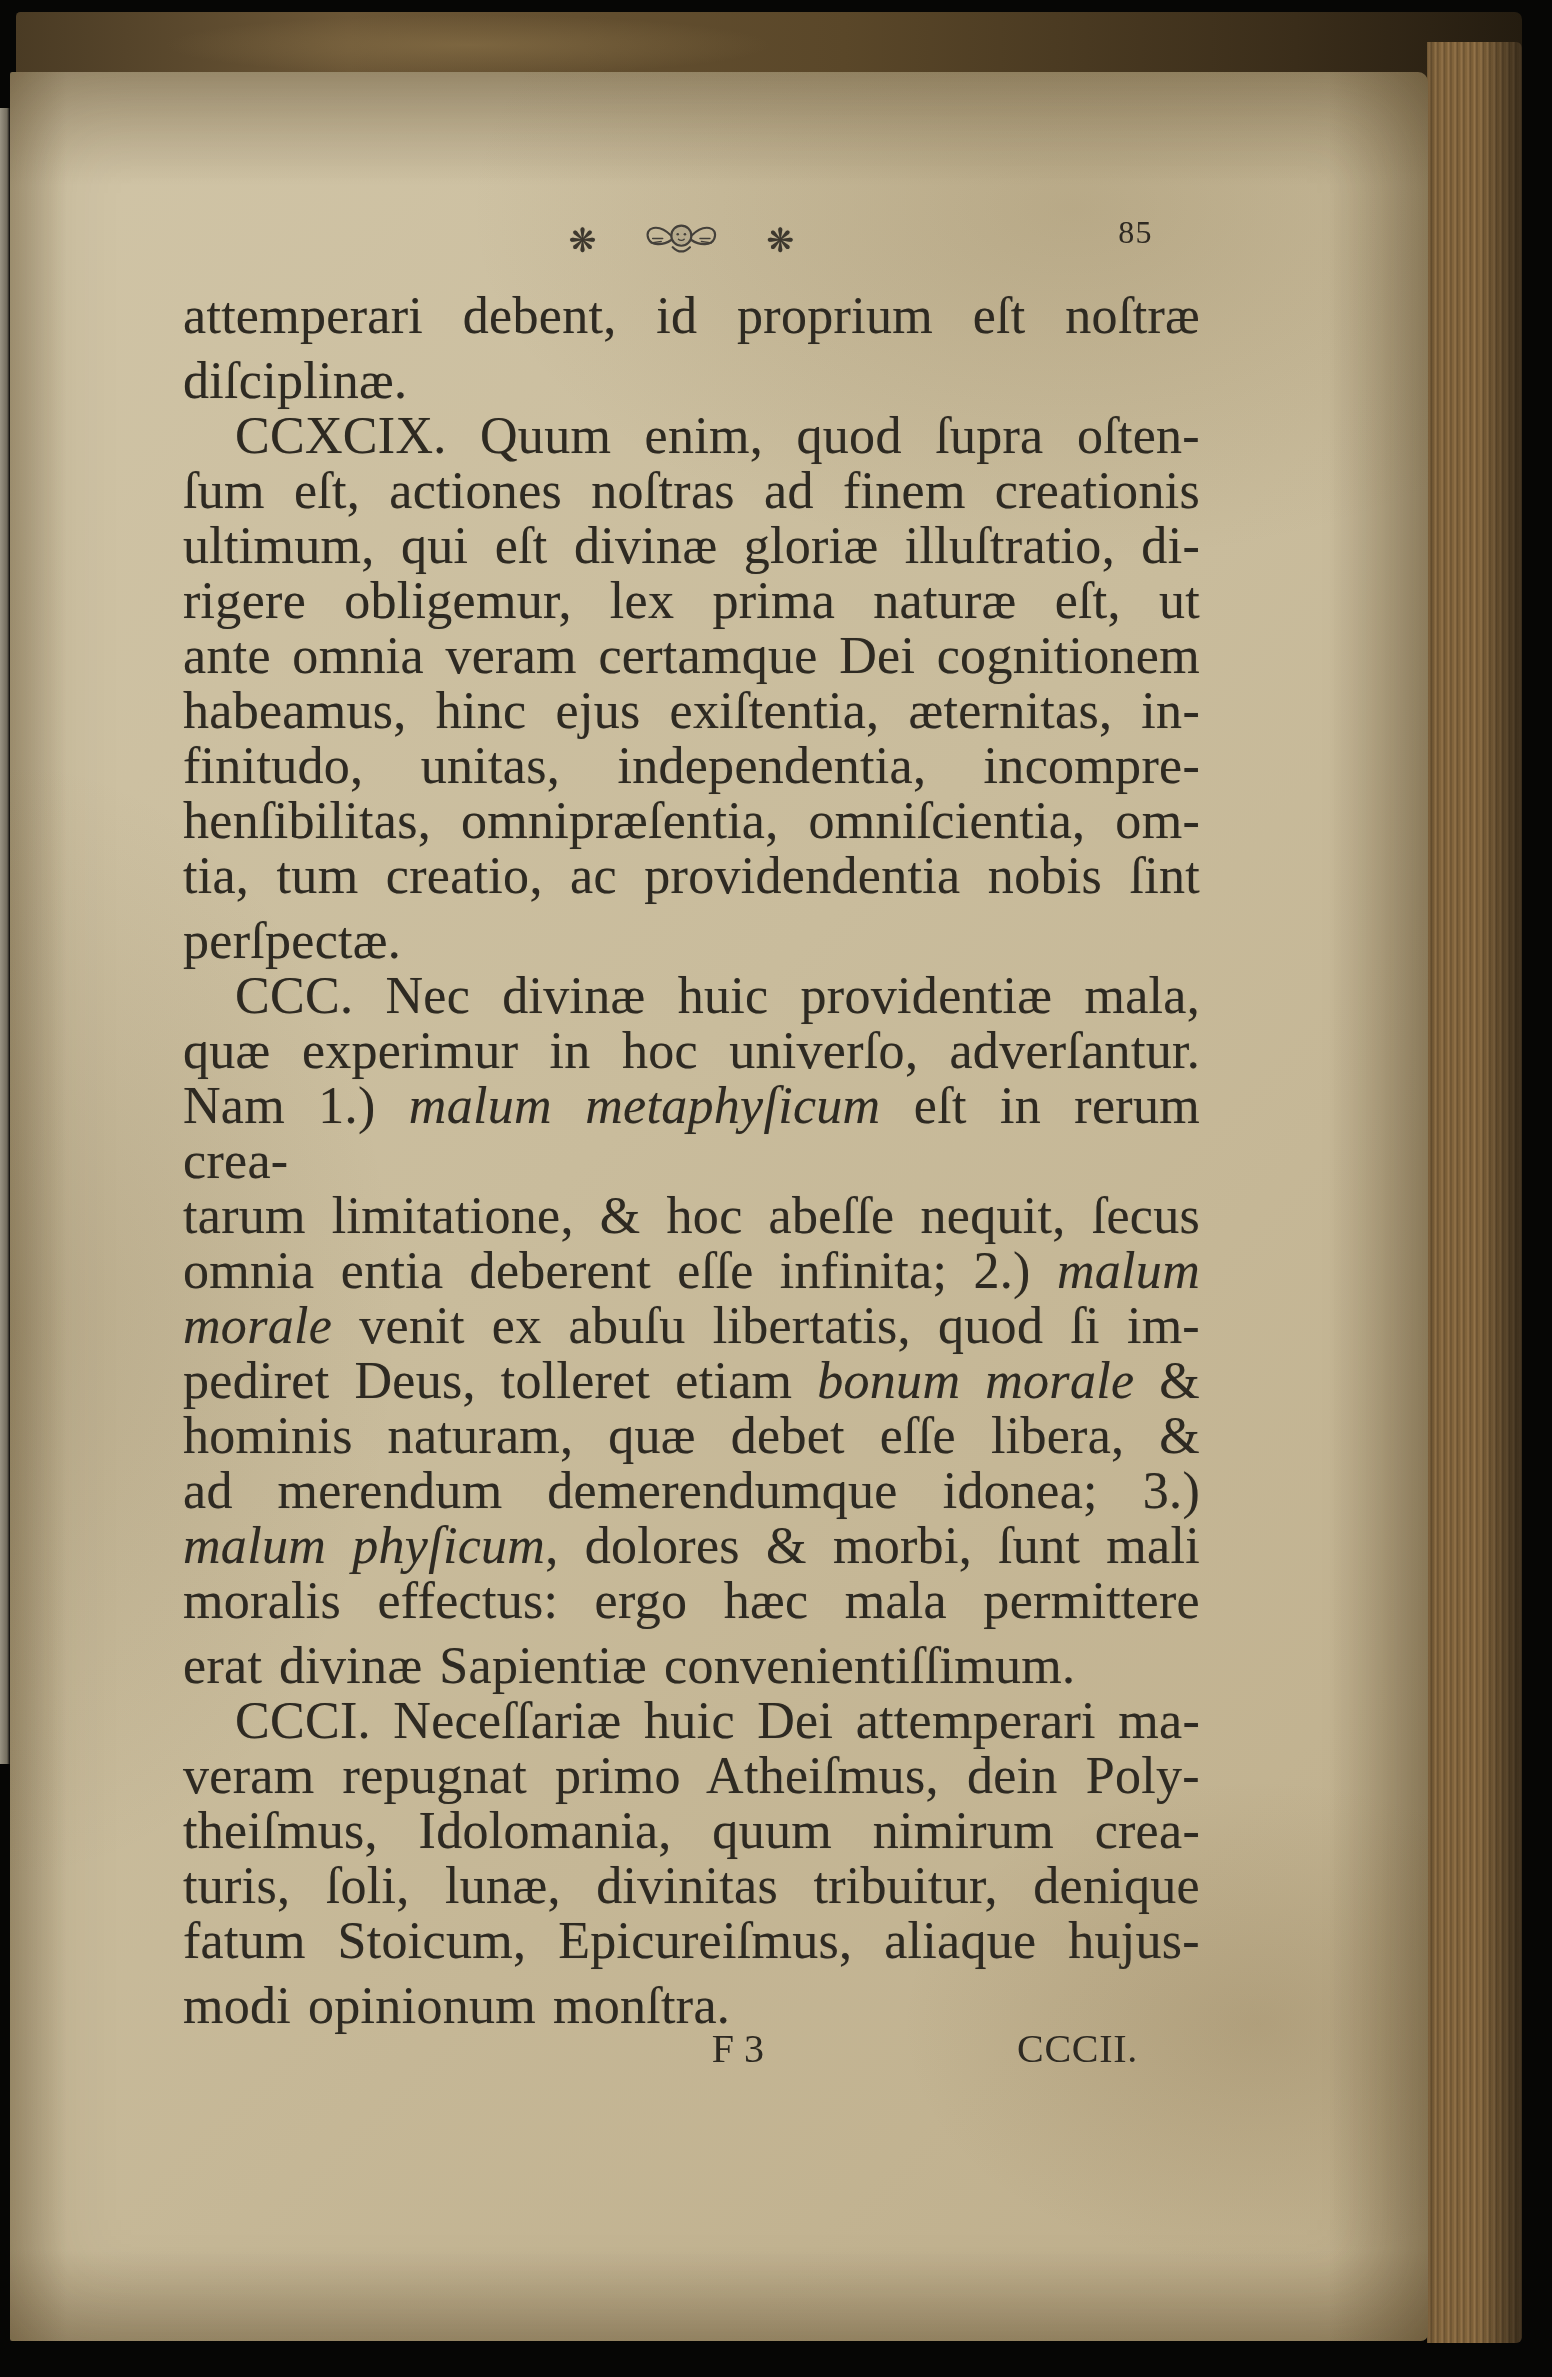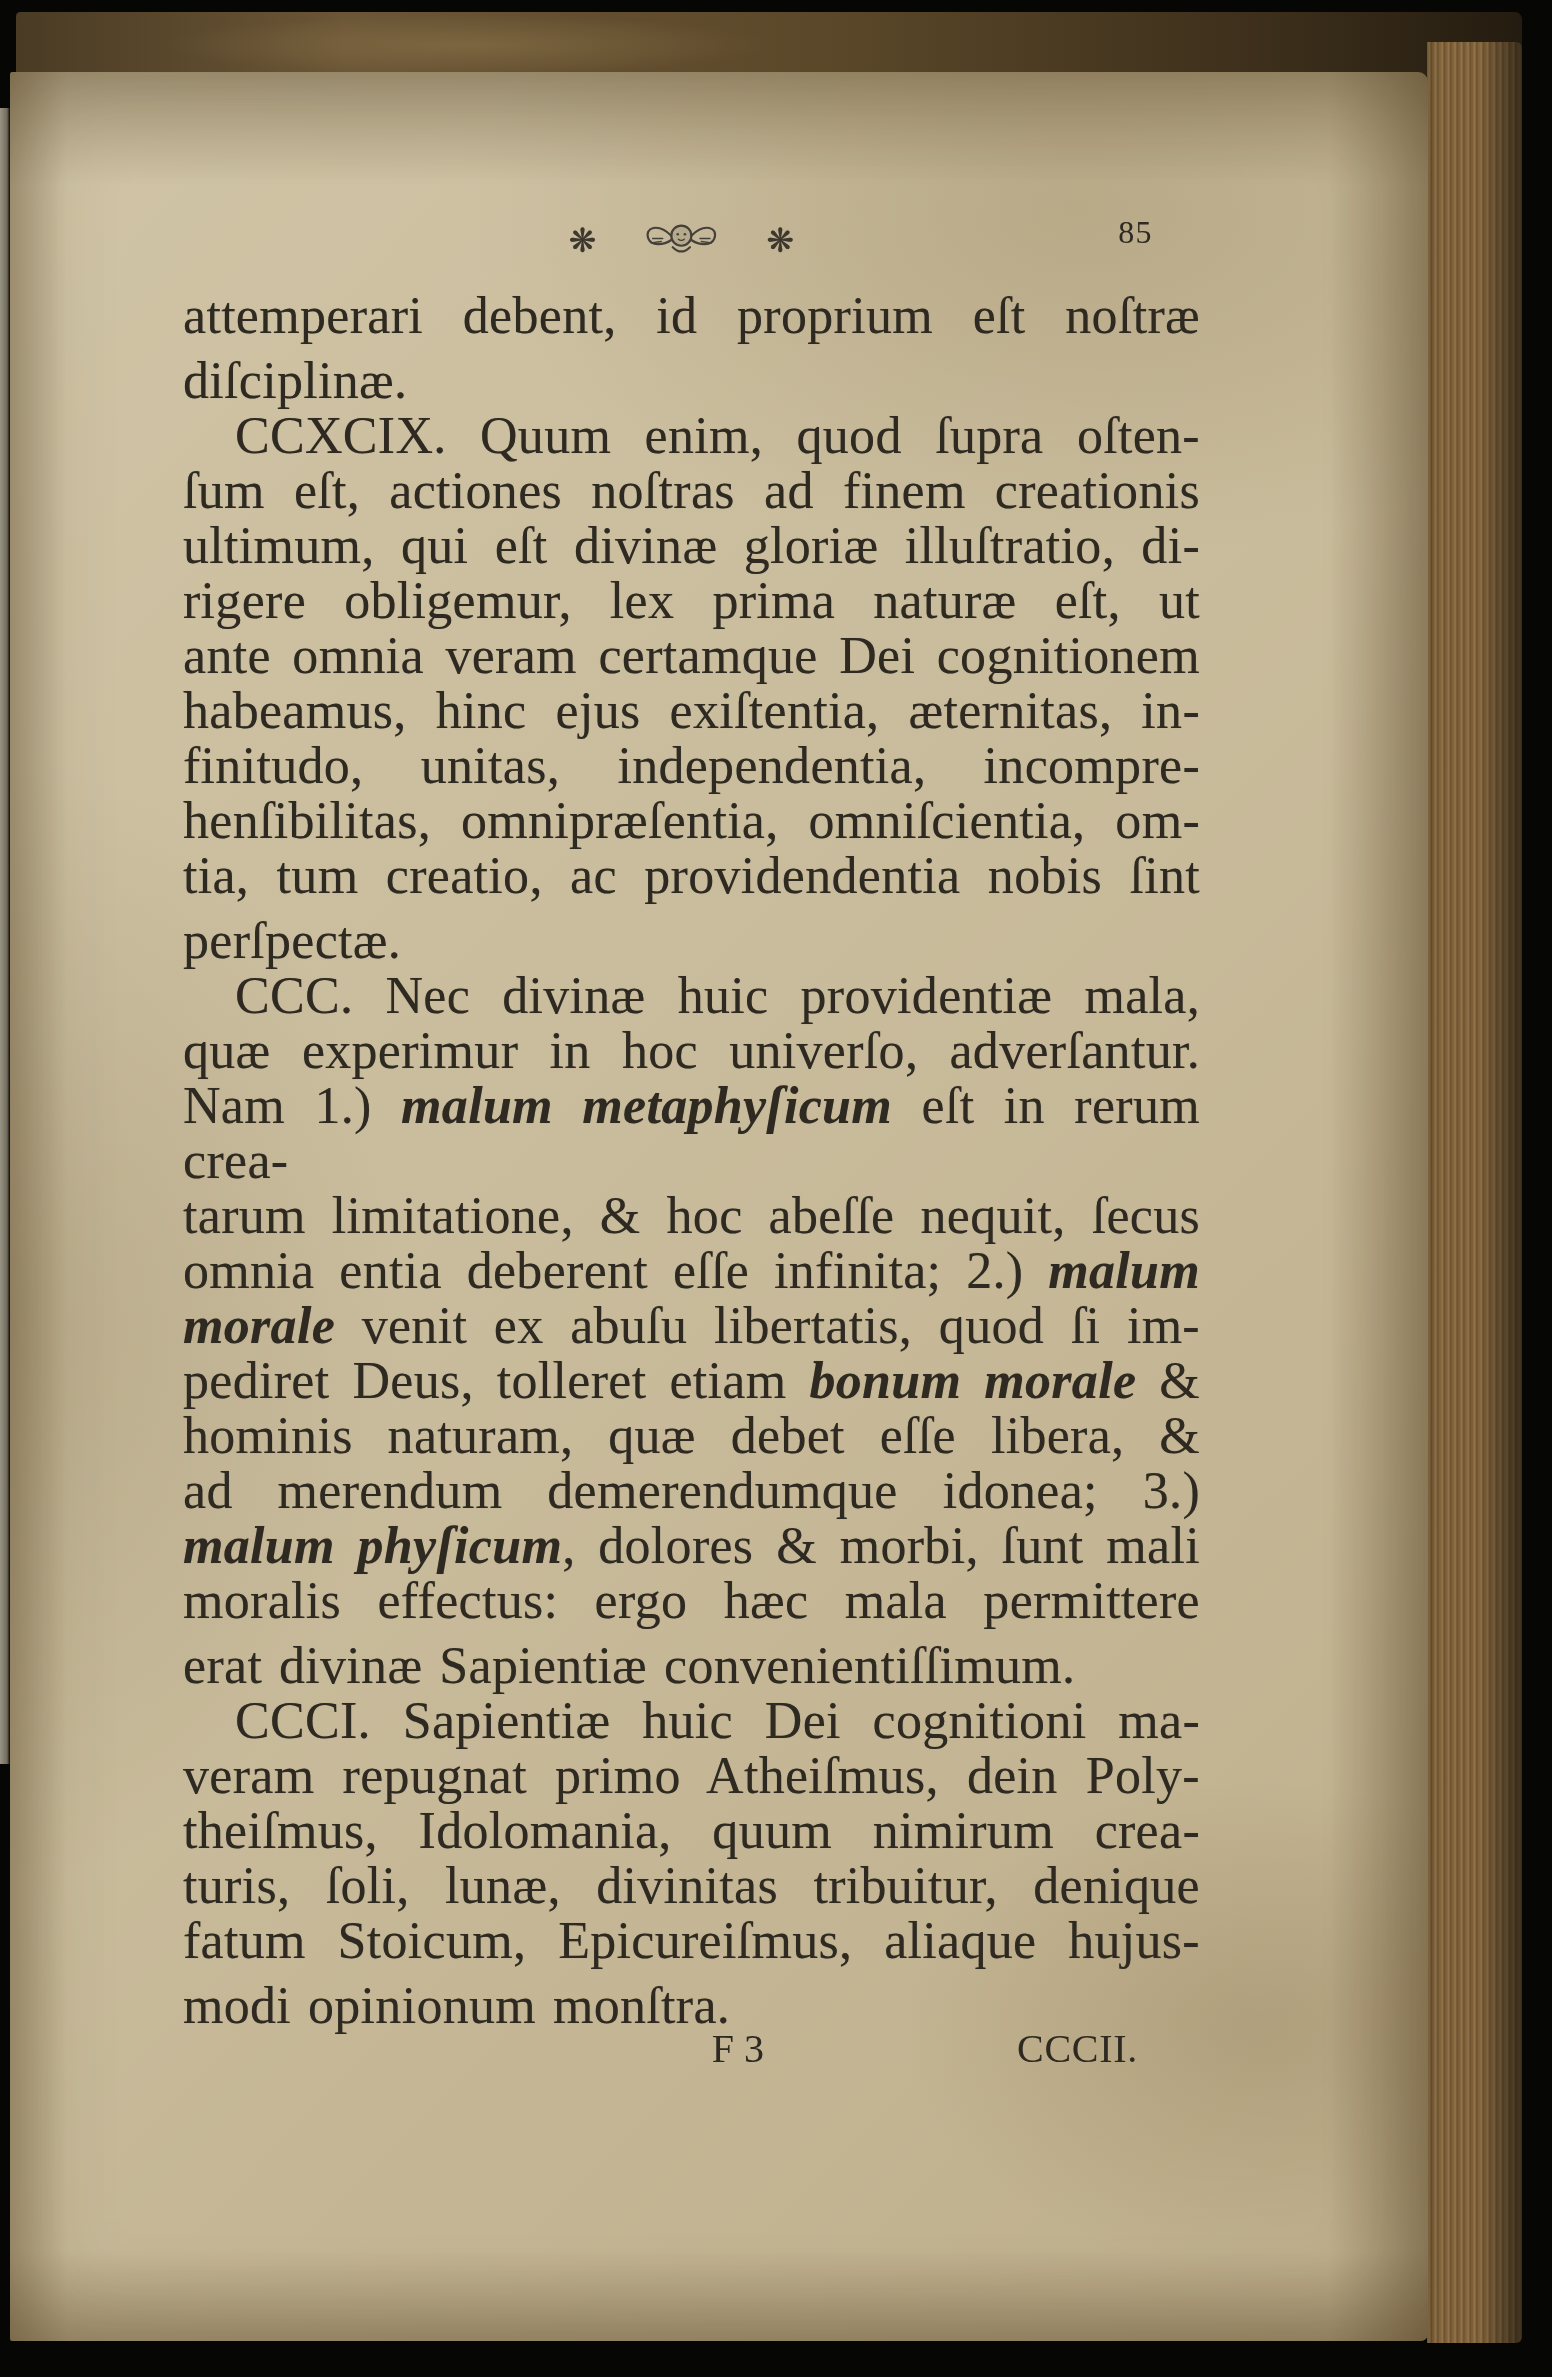--- a/index.html
+++ b/index.html
@@ -61,21 +61,21 @@
   }
   .text{
     position:absolute;left:173px;top:216px;width:1017px;
     font-size:52px;line-height:55px;color:#2e2a22;
     letter-spacing:0.3px;word-spacing:3.6px;
     text-shadow:0 0 0.7px rgba(46,42,34,.35);
   }
   .line{text-align:justify;text-align-last:justify;white-space:normal;}
   .line.no-just{text-align-last:left;margin-top:10px;}
   .line.indent{padding-left:52px;}
-  .it{font-style:italic;font-weight:bold;}
+  .it{font-style:italic;}
   .footer{
     position:absolute;left:173px;top:1953px;width:1017px;height:65px;
     font-size:40px;color:#2e2a22;
   }
   .sig{position:absolute;left:52%;}
   .catch{position:absolute;right:62px;letter-spacing:0.7px;}
 </style>
 </head>
 <body>
 
@@ -130,21 +130,21 @@
         <div class="line"><span>Nam 1.) </span><span class="it">malum metaphyſicum</span><span> eſt in rerum crea-</span></div>
         <div class="line"><span>tarum limitatione, &amp; hoc abeſſe nequit, ſecus</span></div>
         <div class="line"><span>omnia entia deberent eſſe infinita; 2.) </span><span class="it">malum</span></div>
         <div class="line"><span class="it">morale</span><span> venit ex abuſu libertatis, quod ſi im-</span></div>
         <div class="line"><span>pediret Deus, tolleret etiam </span><span class="it">bonum morale</span><span> &amp;</span></div>
         <div class="line"><span>hominis naturam, quæ debet eſſe libera, &amp;</span></div>
         <div class="line"><span>ad merendum demerendumque idonea; 3.)</span></div>
         <div class="line"><span class="it">malum phyſicum</span><span>, dolores &amp; morbi, ſunt mali</span></div>
         <div class="line"><span>moralis effectus: ergo hæc mala permittere</span></div>
         <div class="line no-just"><span>erat divinæ Sapientiæ convenientiſſimum.</span></div>
-        <div class="line indent"><span>CCCI. Sapientiæ huic Dei cognitioni ma-</span></div>
+        <div class="line indent"><span>CCCI. Neceſſariæ huic Dei attemperari ma-</span></div>
         <div class="line"><span>veram repugnat primo Atheiſmus, dein Poly-</span></div>
         <div class="line"><span>theiſmus, Idolomania, quum nimirum crea-</span></div>
         <div class="line"><span>turis, ſoli, lunæ, divinitas tribuitur, denique</span></div>
         <div class="line"><span>fatum Stoicum, Epicureiſmus, aliaque hujus-</span></div>
         <div class="line no-just"><span>modi opinionum monſtra.</span></div>
       </div>
 
     <div class="footer">
       <span class="sig">F 3</span>
       <span class="catch">CCCII.</span>

